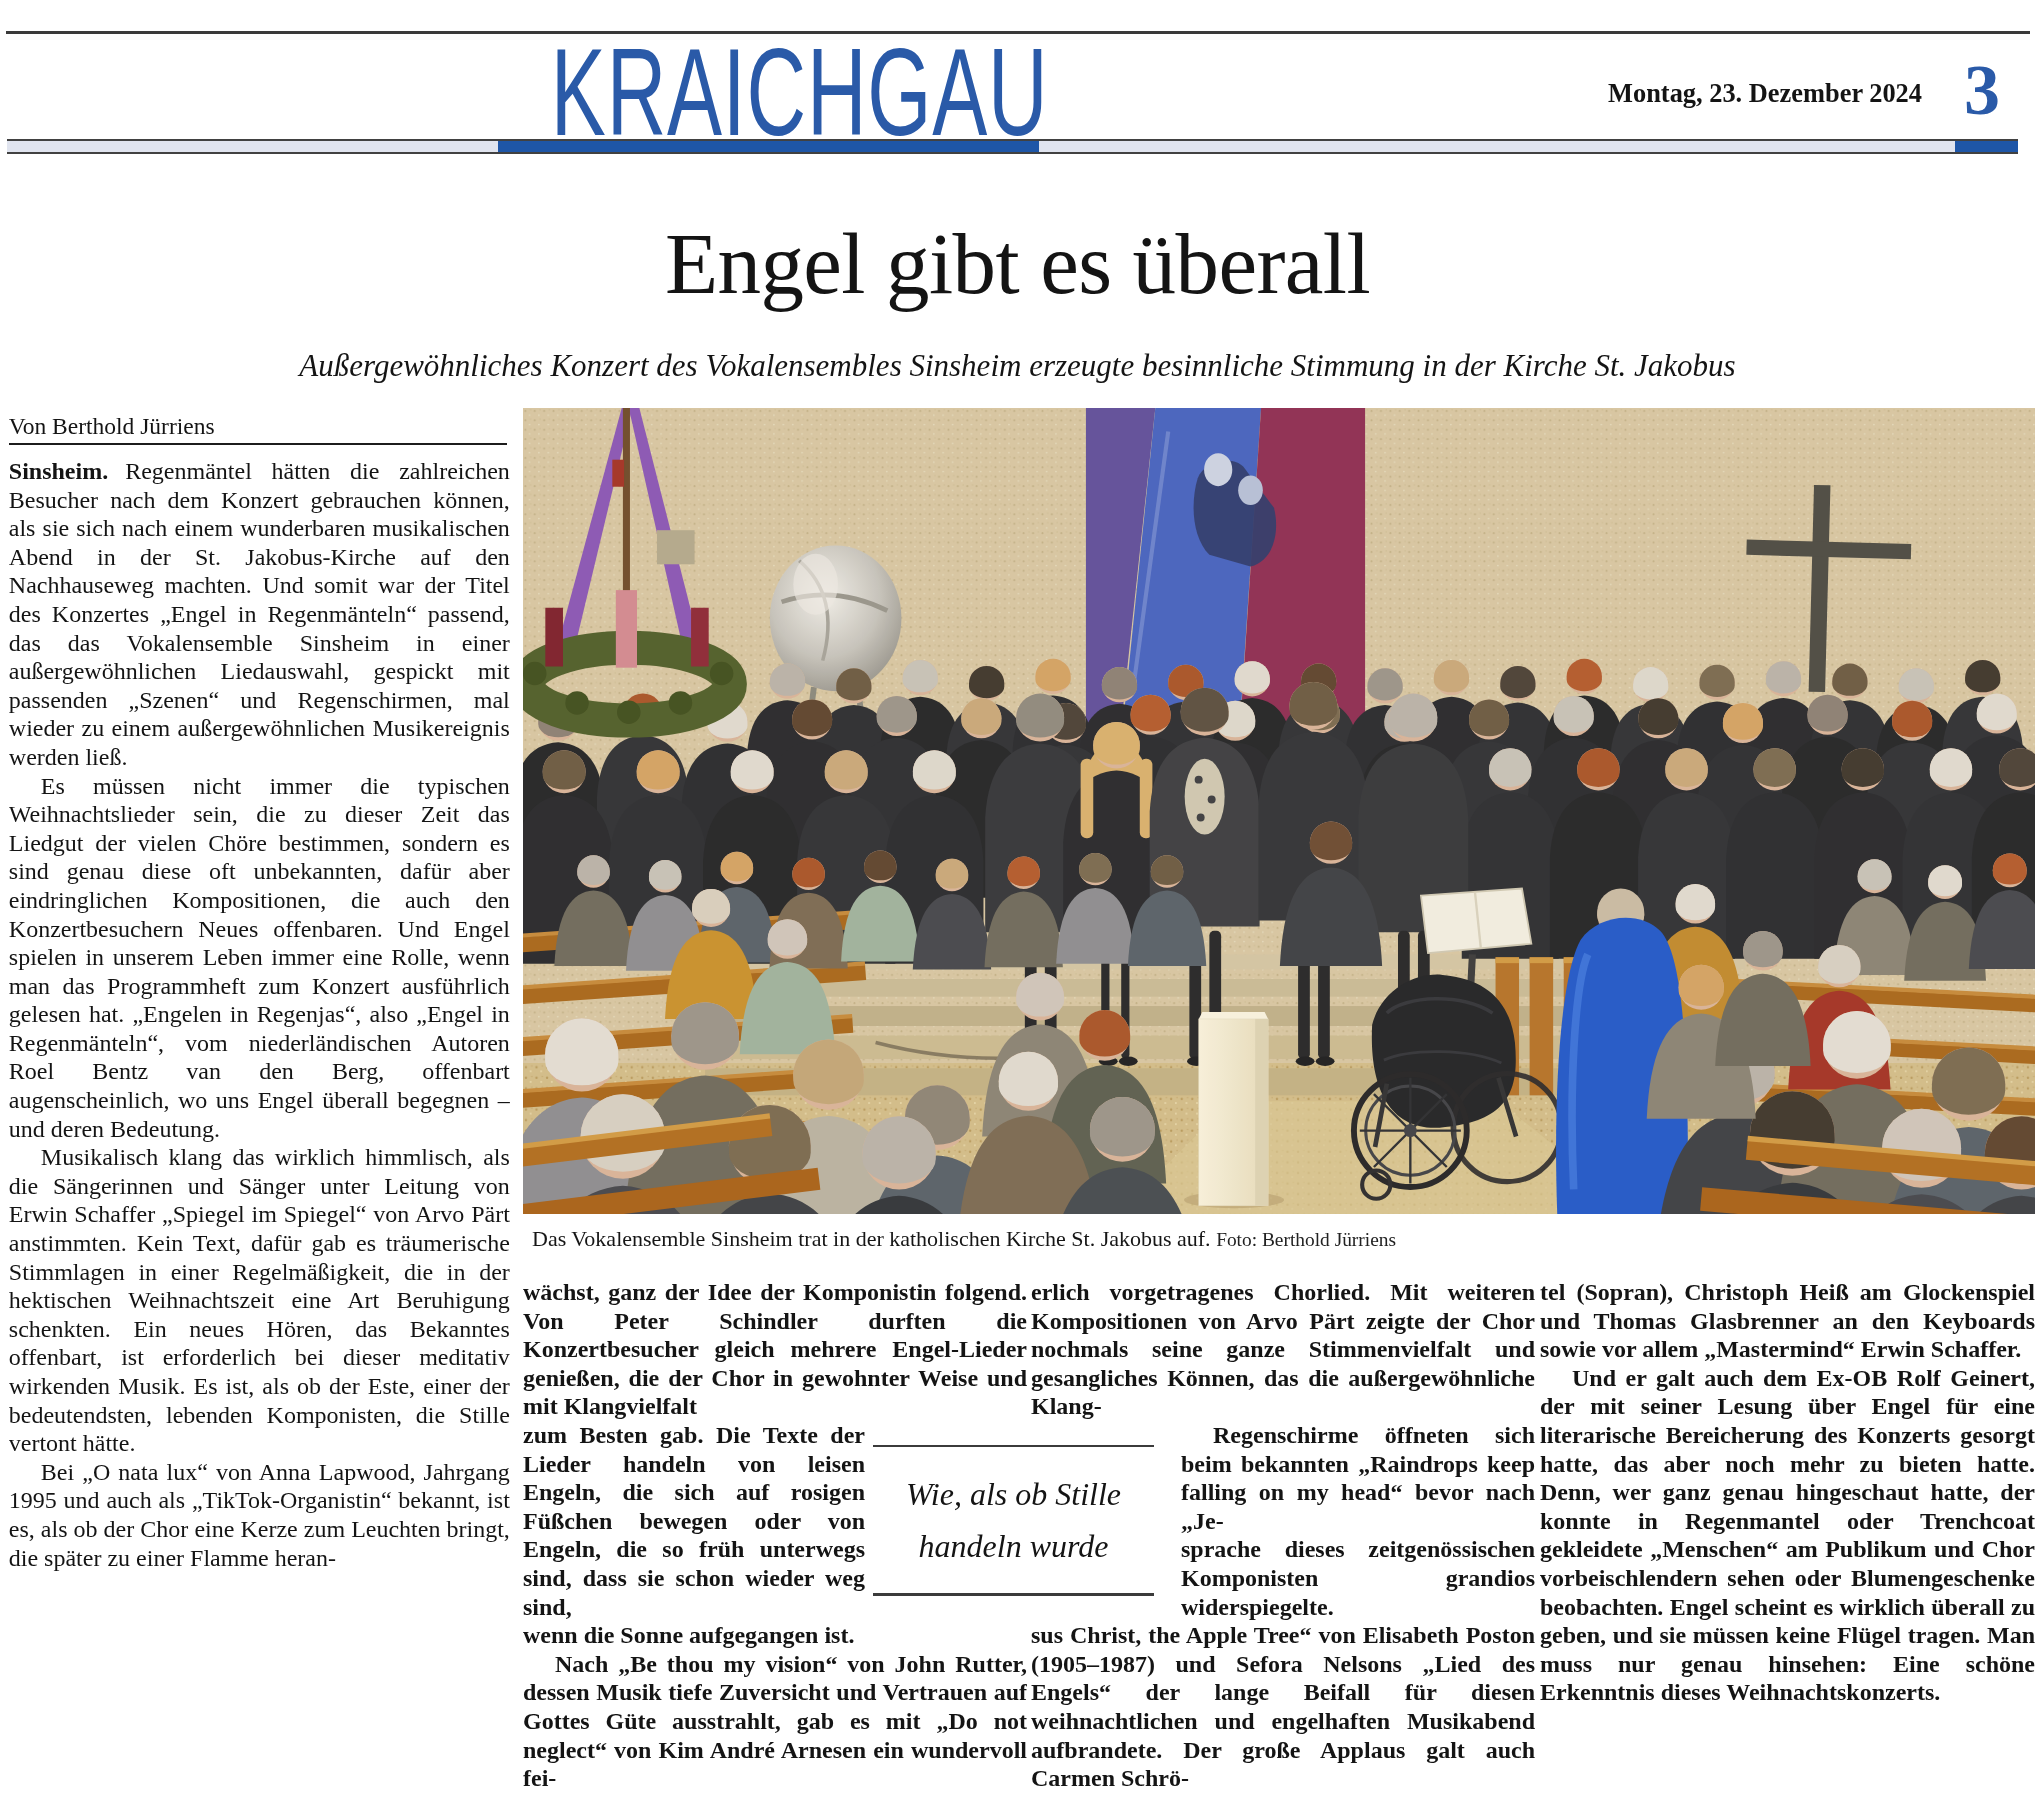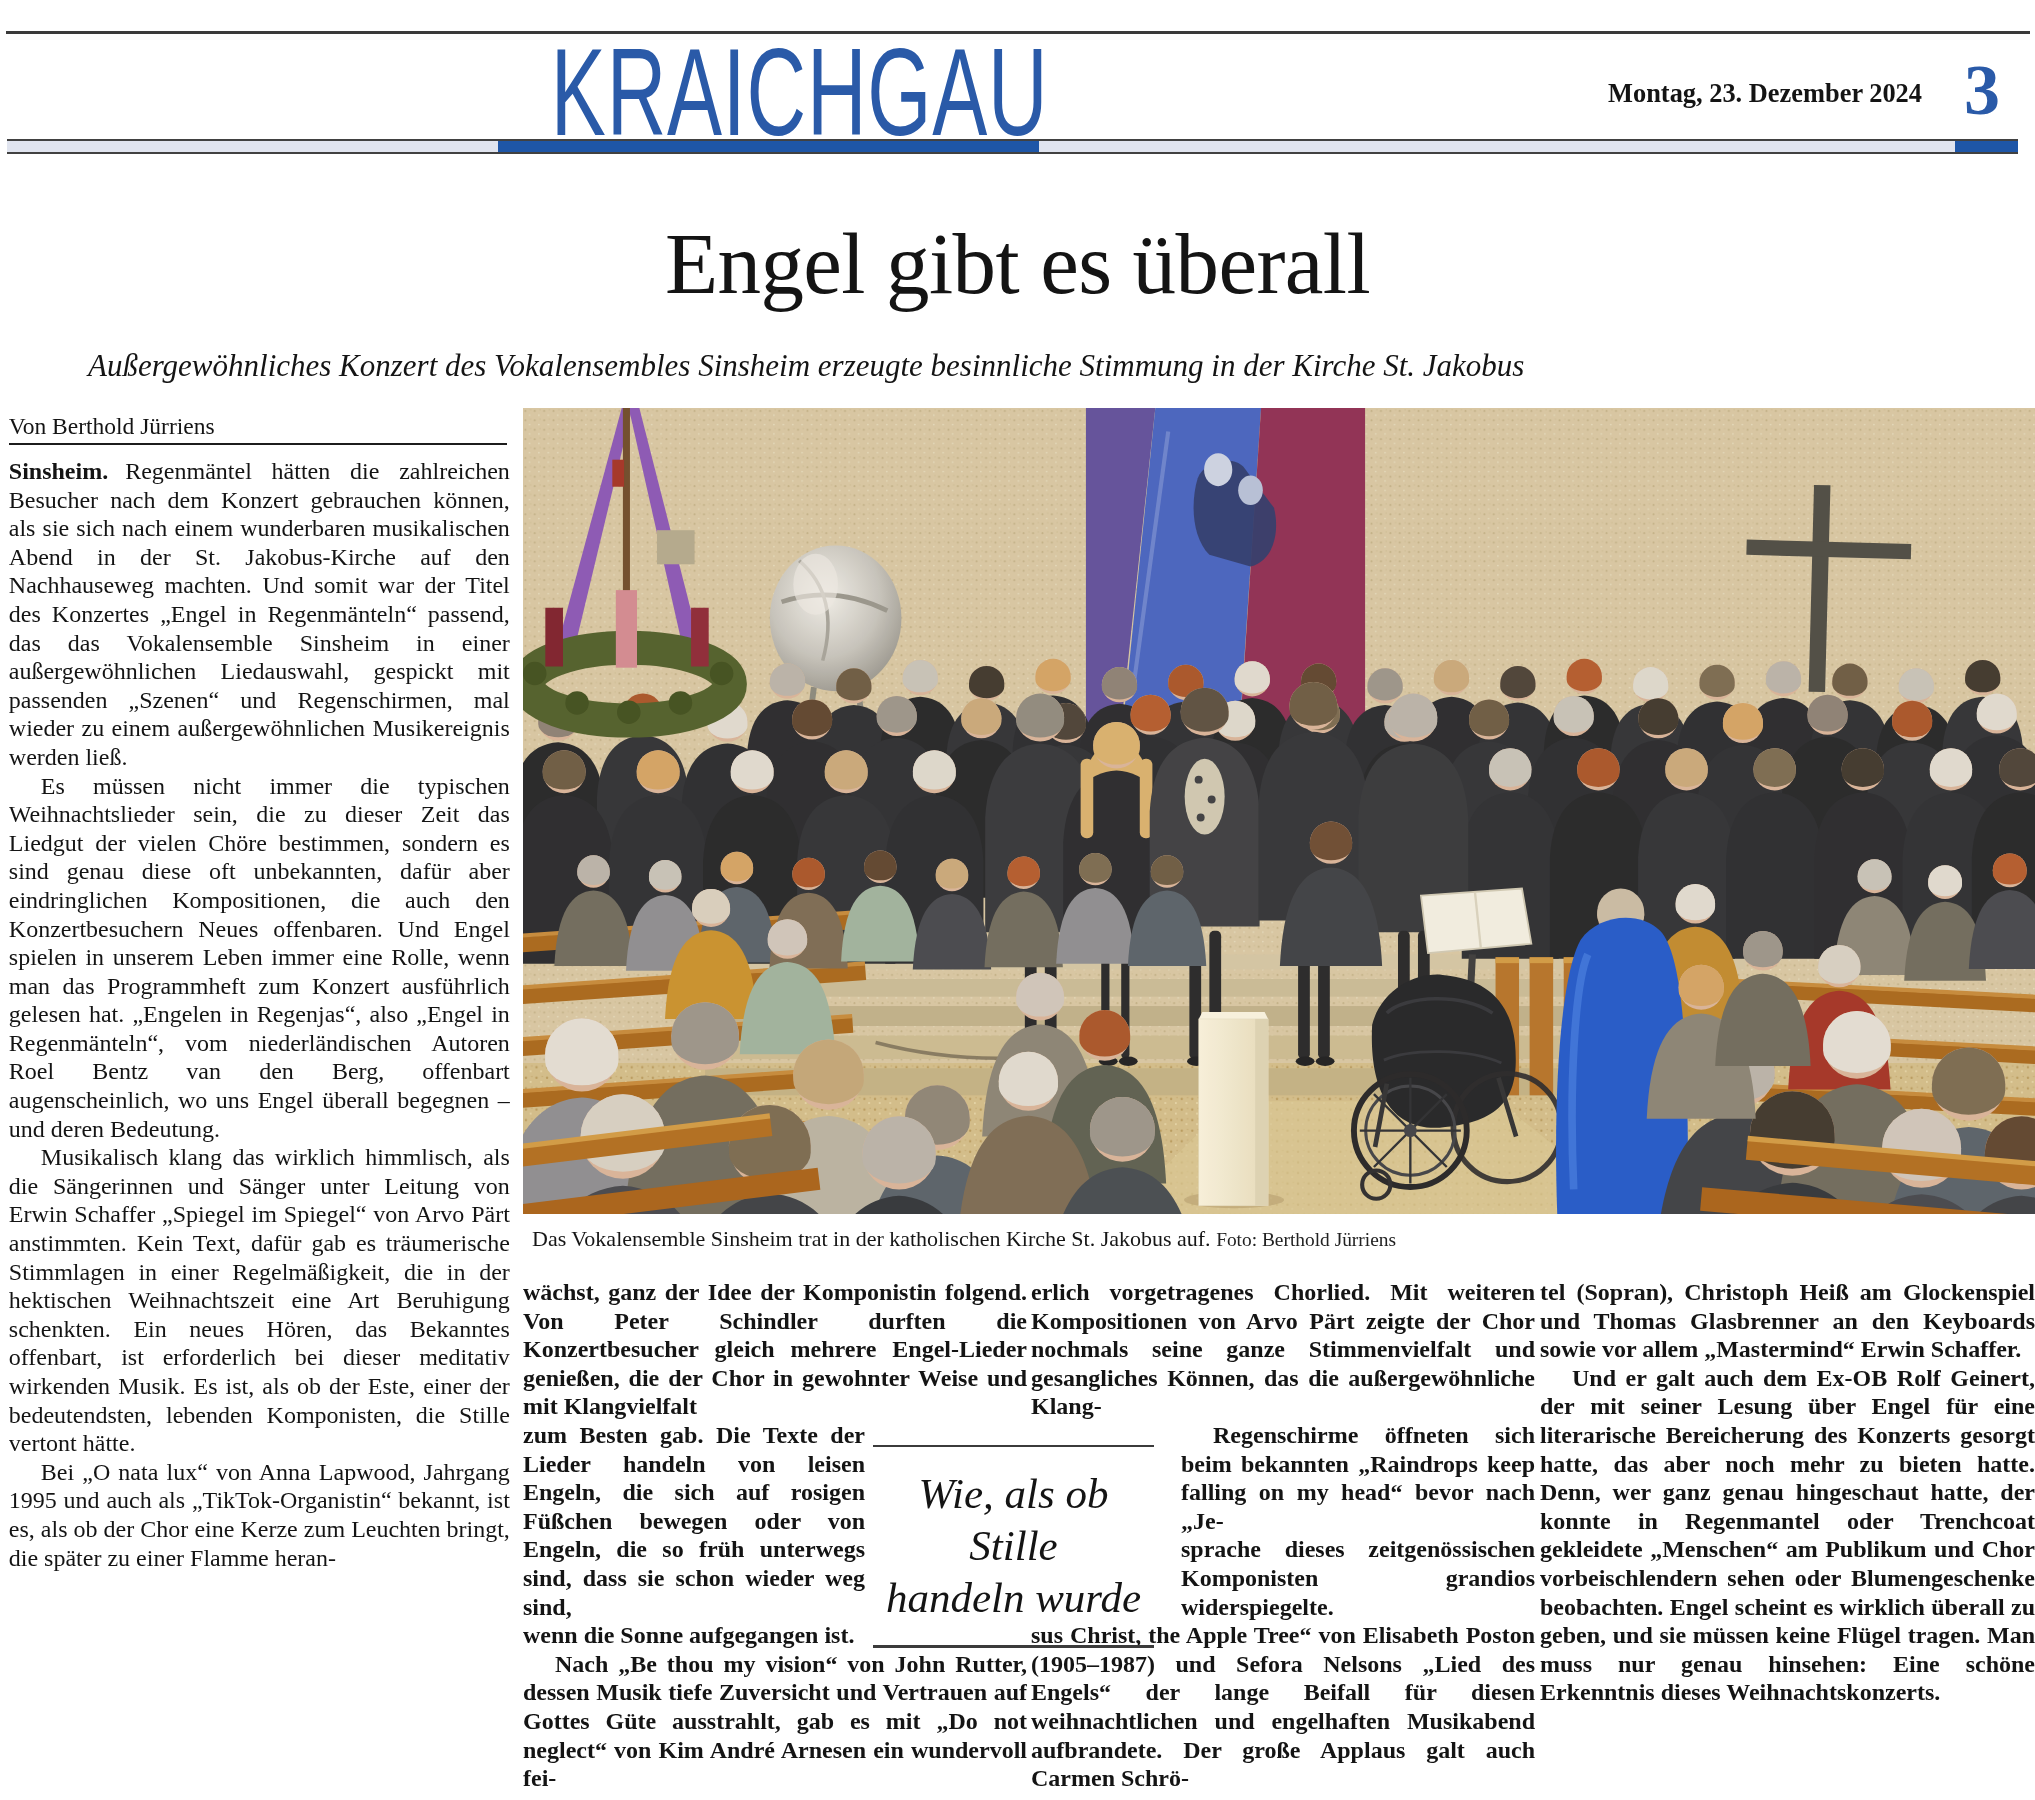--- a/index.html
+++ b/index.html
@@ -16,21 +16,21 @@
   .folio{position:absolute;top:49px;left:1964px;font-weight:bold;font-size:72px;color:#2a5aa8;}
   .headbar{position:absolute;top:139px;left:7px;width:2011px;height:15.3px;background:#e0e4ef;
      border-top:2.4px solid #414141;border-bottom:2.4px solid #414141;}
   .headbar .seg{position:absolute;top:0;bottom:0;background:#1e56a7;}
   .headbar .s1{left:491px;width:541px;}
   .headbar .s2{left:1948px;width:63px;}
 
   
   .headline{position:absolute;top:213px;left:0;width:2035px;margin:0;text-align:center;
      font-size:87px;font-weight:normal;letter-spacing:-0.6px;}
-  .subheadline{position:absolute;top:348px;left:88px;width:1859px;text-align:left;
+  .subheadline{position:absolute;top:348px;left:88px;width:1859px;text-align:center;
      font-style:italic;font-size:31px;}
 
   .byline{position:absolute;top:413px;left:8.8px;font-size:23.5px;}
   .byline-rule{position:absolute;top:443px;left:8.8px;width:498px;height:2.4px;background:#1c1c1c;}
 
   
   .col{position:absolute;text-align:justify;font-size:24px;line-height:28.6px;overflow:hidden;}
   .col p{margin:0;}
   .col p.ind{text-indent:32px;}
   .lead{font-weight:bold;margin-right:17px;}
@@ -38,21 +38,21 @@
   .botcol{top:1278px;height:513px;font-weight:bold;}
   .col2{left:523px;width:504px;}
   .col3{left:1031px;width:504px;}
   .col4{left:1540px;width:495px;}
   .col2 .nr{width:342px;}          
   .col3 .nl{margin-left:150px;}    
 
   
   .pullquote{position:absolute;left:873px;top:1445px;width:281px;text-align:center;}
   .pq-rule{height:2.4px;background:#3b3b3b;}
-  .pq-text{font-style:italic;font-size:43px;line-height:52px;margin:21px 0;}
+  .pq-text{font-style:italic;font-size:32px;line-height:52px;margin:21px 0;}
 
   
   .photo{position:absolute;left:523px;top:408px;width:1512px;height:806px;margin:0;}
   .photo svg{display:block;width:1512px;height:806px;}
   .caption{position:absolute;left:532px;top:1226px;width:1508px;
      font-family:Liberation Serif, serif;font-size:22px;color:#161616;}
   .cap-credit{font-size:19.4px;color:#222222;}
 </style>
 </head>
 <body>

